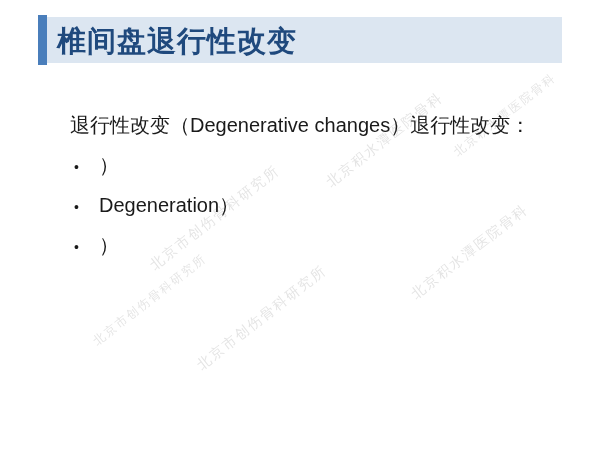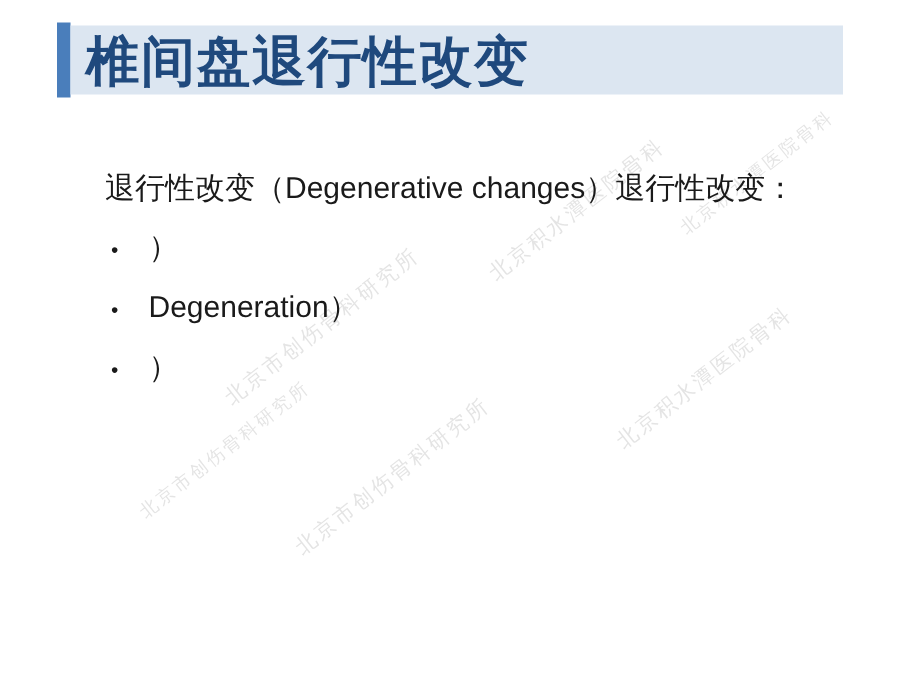--- a/index.html
+++ b/index.html
@@ -23,21 +23,21 @@
     position: absolute;
     left: 47px; top: 17px;
     width: 515px; height: 46px;
     background: #dce6f1;
   }
   #slide-title {
     position: absolute;
     left: 10px; top: 0;
     height: 46px;
     line-height: 48px;
-    font-size: 36px;
+    font-size: 29px;
     font-weight: bold;
     color: #1f497d;
     letter-spacing: 1px;
     white-space: nowrap;
     font-family: "Liberation Serif", "DejaVu Serif", serif;
   }
 
   
   .zh  { font-family: Liberation Serif, serif; }
   .en  { font-family: "Liberation Sans", "DejaVu Sans", sans-serif; font-weight: 400; }

